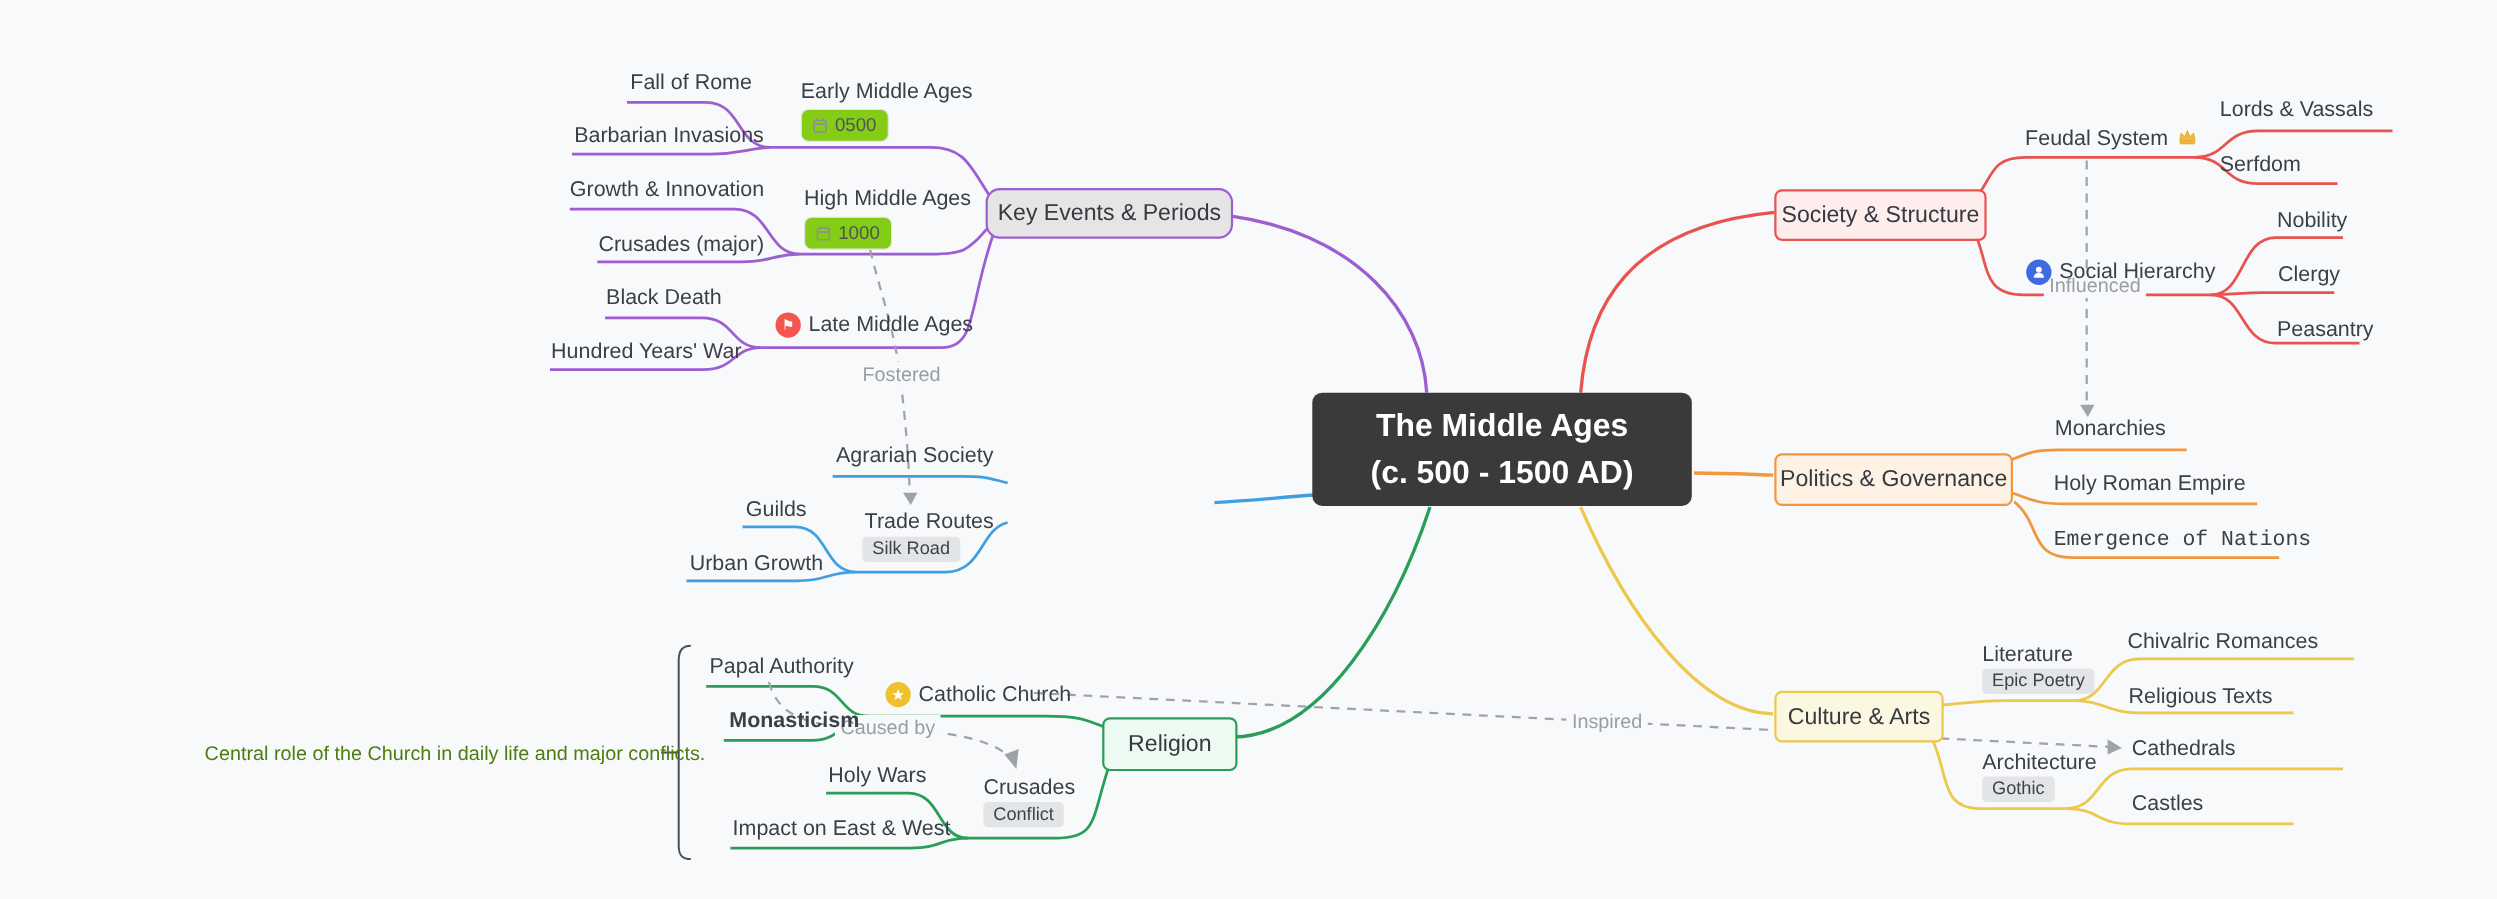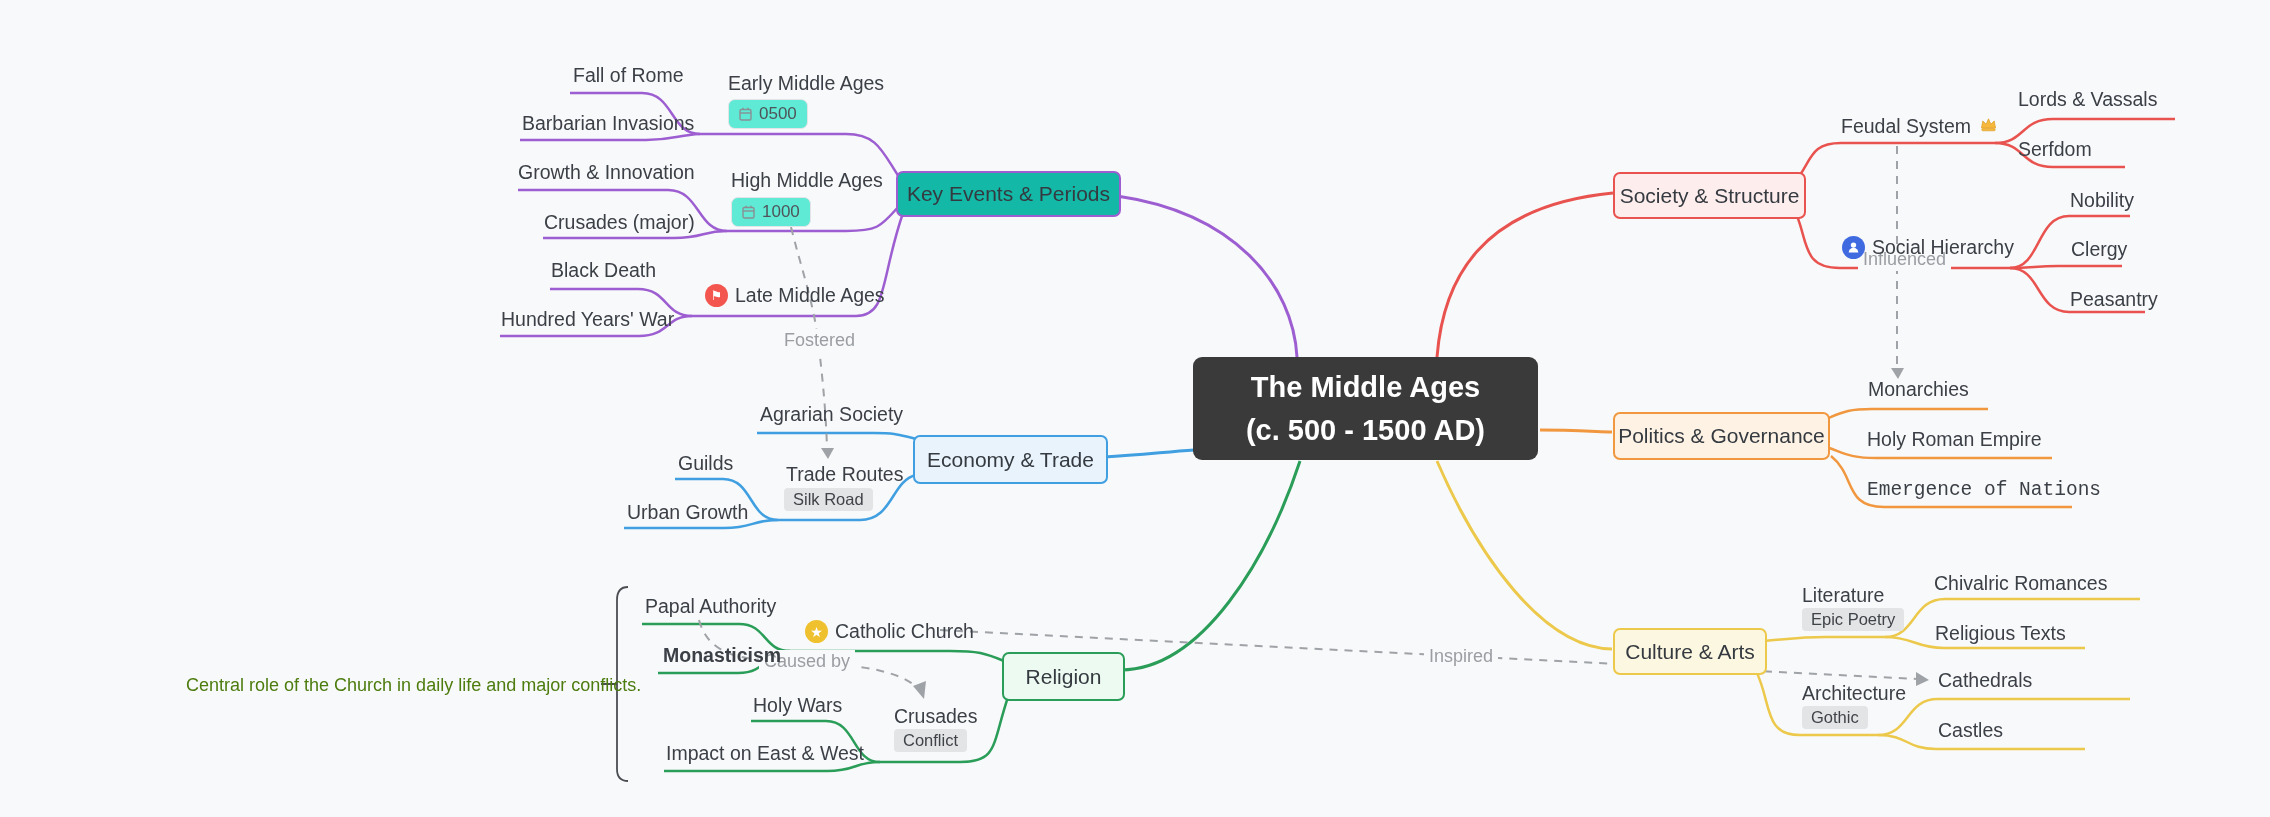--- a/index.html
+++ b/index.html
@@ -8,21 +8,21 @@
   .wires{position:absolute;left:0;top:0;z-index:1;}
   .central{position:absolute;z-index:4;background:#3a3a3a;color:#fff;border-radius:9px;
            display:flex;flex-direction:column;align-items:center;justify-content:center;
            font-weight:bold;font-size:29px;line-height:43px;text-align:center;}
   .bnode{position:absolute;z-index:4;border:2.5px solid;border-radius:7px;
          display:flex;align-items:center;justify-content:center;
          font-size:21px;color:#353a40;white-space:nowrap;}
   .topic{position:absolute;z-index:3;font-size:19.5px;color:#3b3f46;white-space:nowrap;
          display:flex;align-items:center;gap:7px;text-align:right;}
   .tag-date{position:absolute;z-index:3;height:28px;display:flex;align-items:center;gap:7px;
-            background:#5eead4;border:1.5px solid #e4e4e8;border-radius:7px;padding:0 10px;
+            background:#84cc16;border:1.5px solid #e4e4e8;border-radius:7px;padding:0 10px;
             font-size:17px;color:#4f545a;white-space:nowrap;}
   .tag-gray{position:absolute;z-index:3;background:#e3e4e6;border-radius:4px;padding:2px 9px;
             font-size:16.5px;color:#3f4348;white-space:nowrap;}
   .rel-label{position:absolute;z-index:2;font-size:18px;color:#9a9da2;background:#f8f9fa;
              padding:1px 5px;white-space:nowrap;}
   .note-text{position:absolute;z-index:3;font-size:18px;color:#4d7c0f;white-space:nowrap;}
   .icon-circle{width:23px;height:23px;border-radius:50%;display:flex;align-items:center;
                justify-content:center;flex:none;color:#fff;}
   .icon-flag{background:#f2564f;font-size:13px;}
   .icon-star{background:#efc12f;font-size:14px;}
@@ -114,25 +114,22 @@
   <div class="rel-label" style="left:779px;top:329px;">Fostered</div>
   <div class="rel-label" style="left:1858px;top:248px;">Influenced</div>
   <div class="rel-label" style="left:759px;top:650px;">Caused by</div>
   <div class="rel-label" style="left:1424px;top:645px;">Inspired</div>
 
   <div class="central" style="left:1193px;top:357px;width:345px;height:103px;">
     <span>The Middle Ages</span>
     <span>(c. 500 - 1500 AD)</span>
   </div>
 
-  <div class="bnode" style="left:896px;top:171px;width:221px;height:42px;border-color:#9d5ed1;background:#14b8a6;">
+  <div class="bnode" style="left:896px;top:171px;width:221px;height:42px;border-color:#9d5ed1;background:#e5e5e5;border-radius:13px;">
       <span>Key Events &amp; Periods</span>
-    </div>
-  <div class="bnode" style="left:913px;top:435px;width:191px;height:45px;border-color:#3f9fe0;background:#e9f3fc;">
-      <span>Economy &amp; Trade</span>
     </div>
   <div class="bnode" style="left:1002px;top:652px;width:119px;height:45px;border-color:#2a9d58;background:#edfaf1;">
       <span>Religion</span>
     </div>
   <div class="bnode" style="left:1613px;top:412px;width:213px;height:44px;border-color:#f0973f;background:#fdf2e4;">
       <span>Politics &amp; Governance</span>
     </div>
   <div class="bnode" style="left:1613px;top:172px;width:189px;height:43px;border-color:#e9534f;background:#fdeded;">
       <span>Society &amp; Structure</span>
     </div>

